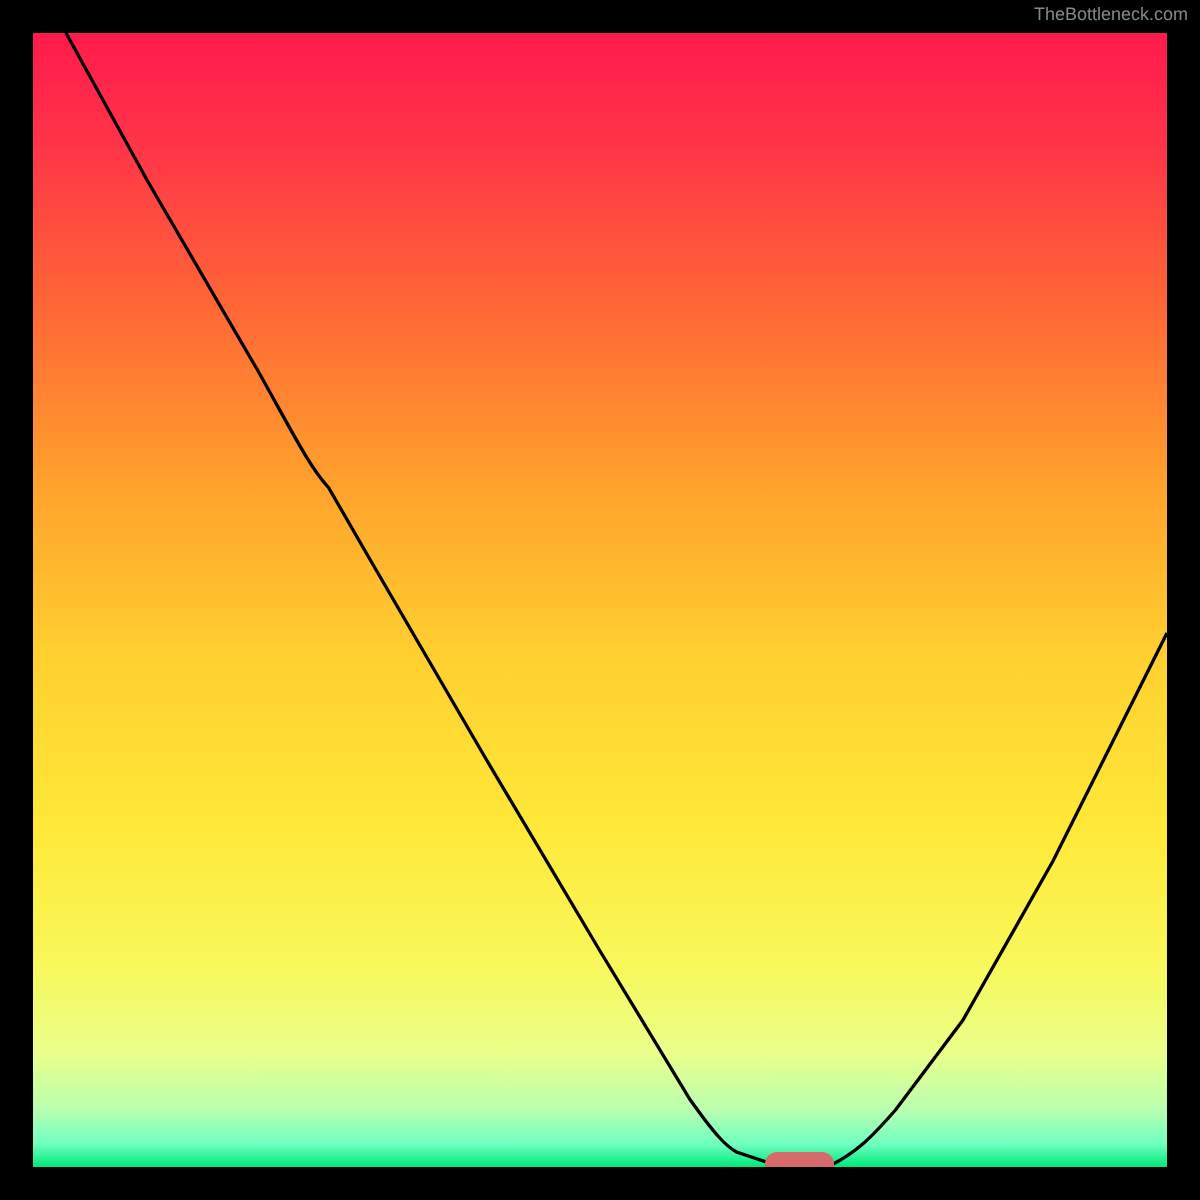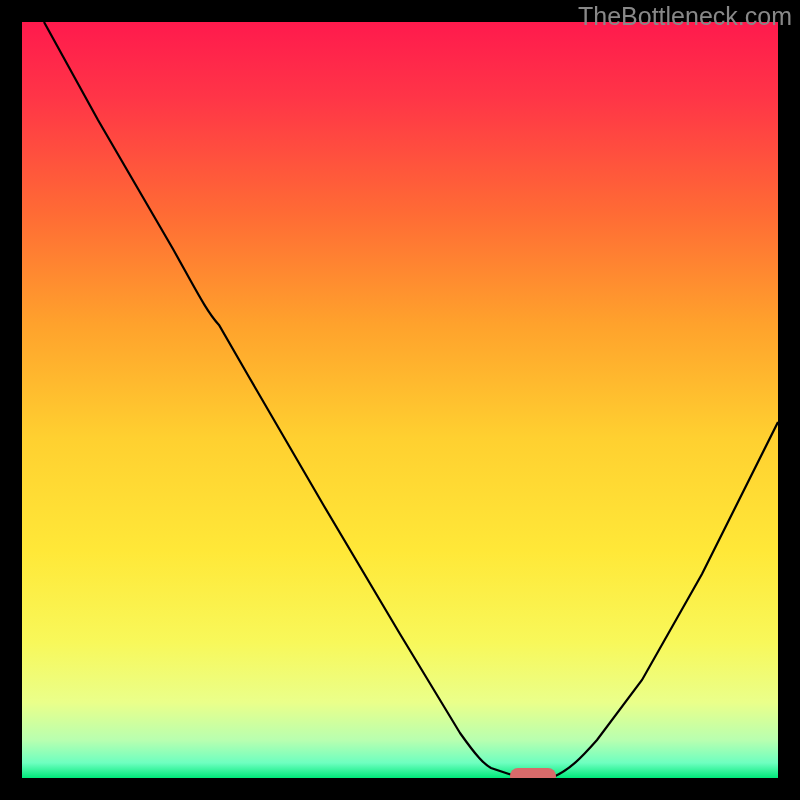--- a/index.html
+++ b/index.html
@@ -14,21 +14,21 @@
   .container {
     position: relative;
     width: 800px;
     height: 800px;
   }
   .watermark {
     position: absolute;
     top: 2px;
     right: 8px;
     color: #888;
-    font-size: 25px;
+    font-size: 12px;
     font-weight: 500;
     z-index: 10;
   }
   .plot-wrap {
     position: absolute;
     left: 22px;
     top: 22px;
     width: 756px;
     height: 756px;
   }

